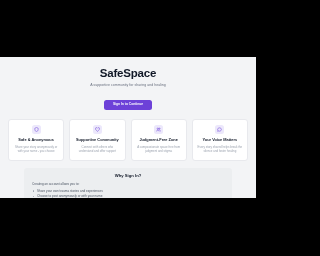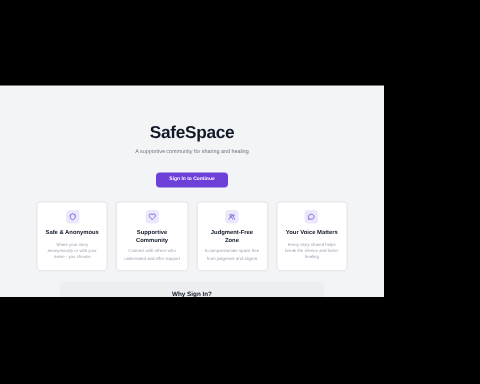--- a/index.html
+++ b/index.html
@@ -32,21 +32,21 @@
     background: #000000;
   }
   .letterbox-bottom {
     position: absolute;
     left: 0; top: 198px;
     width: 256px; height: 58px;
     background: #000000;
   }
 
   .page {
-    padding: 16px;
+    padding: 0;
   }
 
   
   .hero {
     text-align: center;
     padding: 10px 10px 9px 10px;
   }
   .hero-title {
     font-size: 11.5px;
     font-weight: bold;

